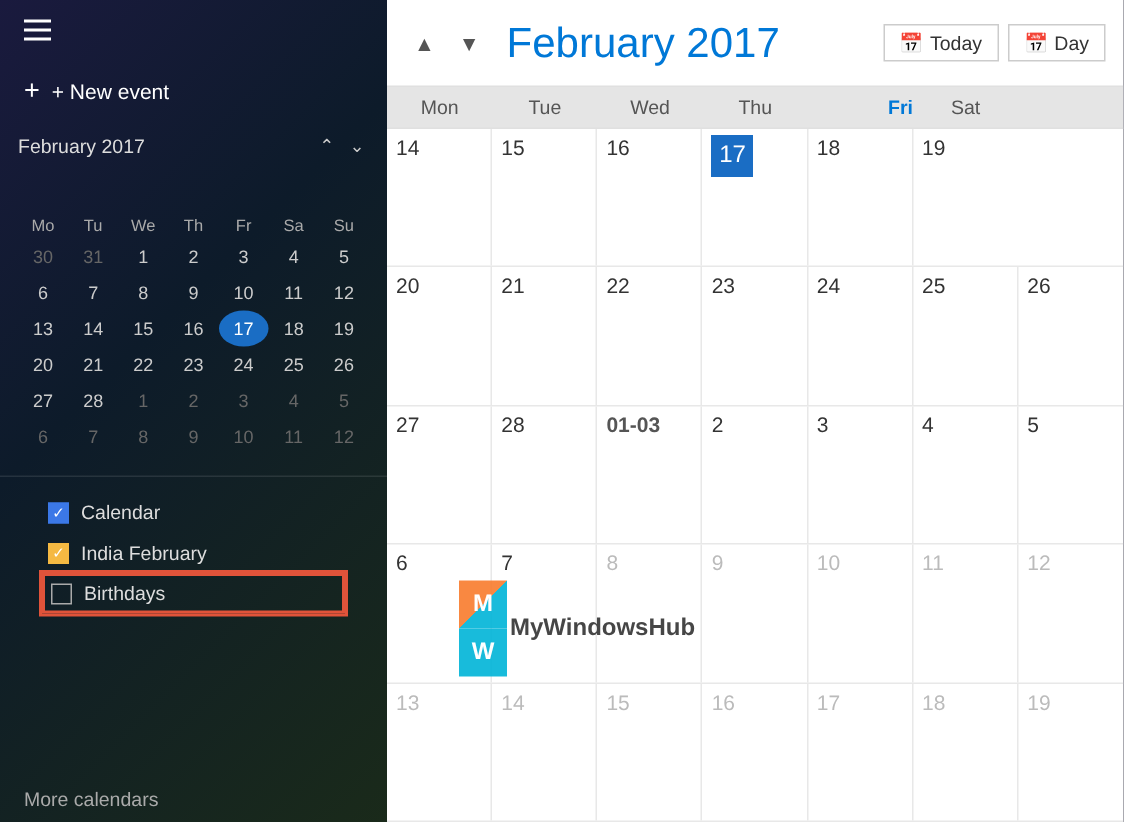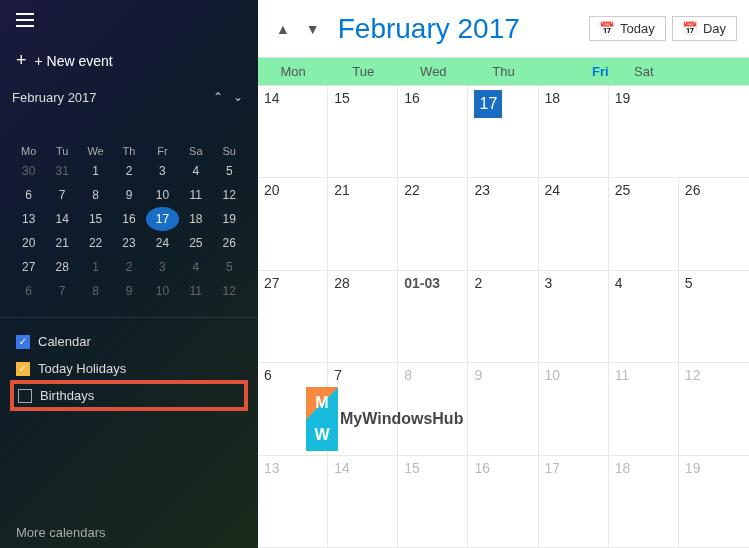--- a/index.html
+++ b/index.html
@@ -120,21 +120,21 @@
       border-radius: 50%;
     }
 
     .divider {
       height: 1px;
       background: rgba(255,255,255,0.1);
       margin: 6px 0;
     }
 
     .calendar-list {
-      padding: 4px 12px;
+      padding: 4px 28px;
       flex: 1;
     }
 
     .cal-item {
       display: flex;
       align-items: center;
       gap: 8px;
       padding: 6px 4px;
       font-size: 13px;
       color: #ddd;
@@ -241,21 +241,21 @@
       cursor: pointer;
       padding: 4px 10px;
       font-size: 13px;
       color: #333;
     }
 
     
     .cal-grid-header {
       display: grid;
       grid-template-columns: repeat(7, 1fr);
-      background: #86efac;
+      background: #e5e5e5;
       border-bottom: 1px solid #e0e0e0;
     }
 
     .cal-grid-header-cell {
       text-align: center;
       padding: 6px 0;
       font-size: 13px;
       color: #555;
       font-weight: 500;
     }
@@ -456,21 +456,21 @@
 
   <div class="divider"></div>
 
   <div class="calendar-list">
     <div class="cal-item">
       <div class="cal-checkbox checked-blue"></div>
       <span>Calendar</span>
     </div>
     <div class="cal-item">
       <div class="cal-checkbox checked-yellow"></div>
-      <span>Today Holidays</span>
+      <span>India February</span>
     </div>
     <div class="cal-item cal-item-highlighted" style="border:2px solid #e0533a; padding: 4px 4px;">
       <div class="cal-checkbox"></div>
       <span>Birthdays</span>
     </div>
   </div>
 
   <div class="more-calendars">More calendars</div>
 </div>
 

